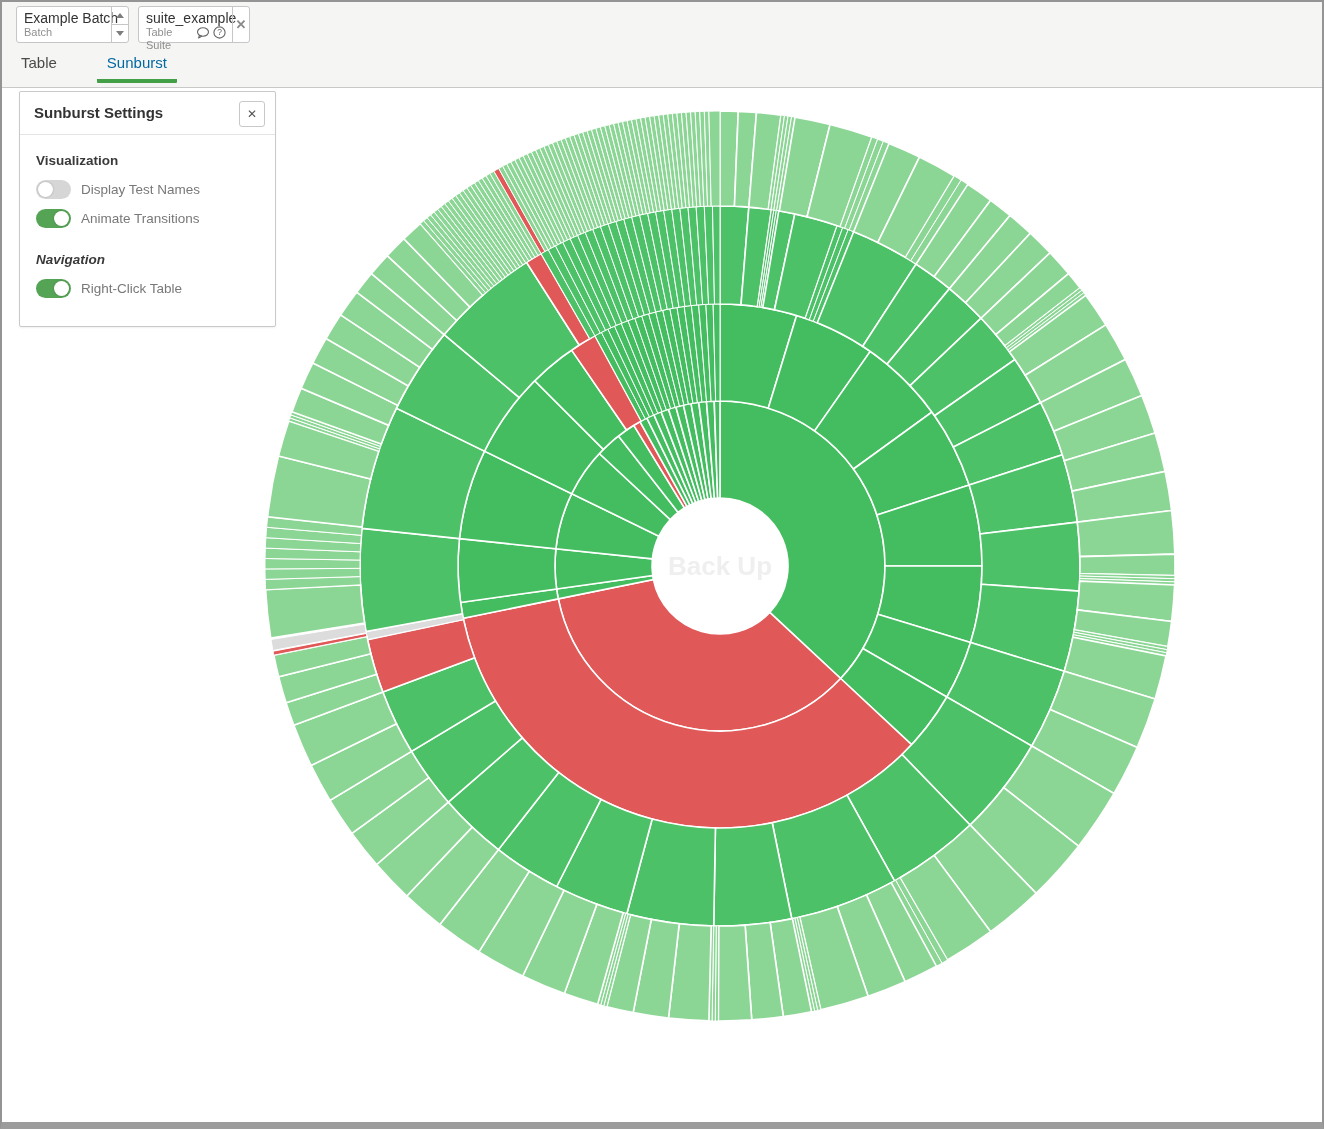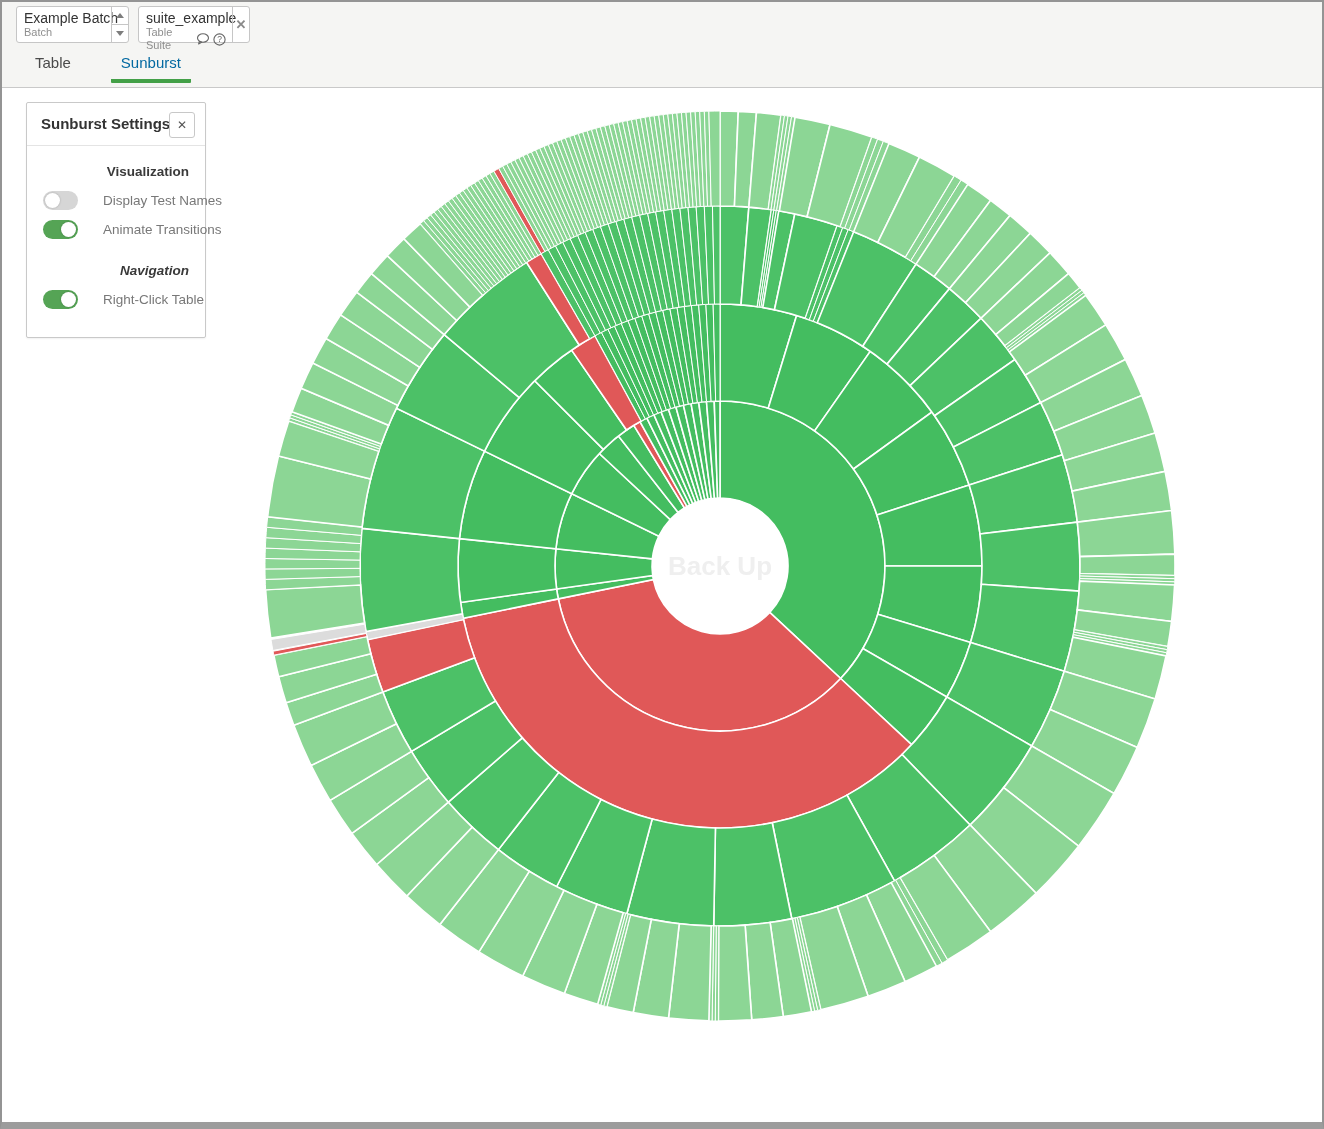--- a/index.html
+++ b/index.html
@@ -9,43 +9,43 @@
     position:relative;width:1324px;height:1129px;overflow:hidden;
     border-left:2px solid #949494;border-right:2px solid #949494;
     border-top:2px solid #949494;border-bottom:7px solid #9c9c9c;
     background:#ffffff;
   }
   
   .header{position:absolute;left:0;top:0;right:0;height:86px;background:#f5f5f3;border-bottom:1px solid #c9c9c9;}
   .card{position:absolute;top:4px;height:37px;background:#fff;border:1px solid #c6c6c6;border-radius:3px;display:flex;}
   .card-main{padding:3px 6px 2px 7px;min-width:0;}
   .card-title{font-size:14px;color:#333;line-height:16px;white-space:nowrap;}
-  .card-sub{font-size:11px;color:#8f8f8f;line-height:13px;display:flex;align-items:center;gap:4px;}
+  .card-sub{font-size:11px;color:#8f8f8f;line-height:13px;display:flex;align-items:flex-start;gap:4px;}
   .card-side{width:17px;border-left:1px solid #c6c6c6;display:flex;flex-direction:column;}
   .spin-btn{flex:1;display:flex;align-items:center;justify-content:center;cursor:pointer;}
   .spin-btn:first-child{border-bottom:1px solid #c6c6c6;}
   .tri-up{width:0;height:0;border-left:4px solid transparent;border-right:4px solid transparent;border-bottom:5px solid #7d7d7d;}
   .tri-down{width:0;height:0;border-left:4px solid transparent;border-right:4px solid transparent;border-top:5px solid #7d7d7d;}
   .close-col{width:17px;border-left:1px solid #c6c6c6;display:flex;align-items:center;justify-content:center;color:#8a8a8a;font-size:13px;font-weight:bold;cursor:pointer;}
   .mini-icons{display:inline-flex;gap:3px;align-items:center;}
   
-  .tabs{position:absolute;left:23px;top:48px;display:flex;gap:30px;}
+  .tabs{position:absolute;left:9px;top:48px;display:flex;gap:30px;}
   .tab{font-size:15px;color:#4a4a4a;padding:4px 10px 8px 10px;cursor:pointer;}
   .tab.active{color:#0369a1;border-bottom:4px solid #43a047;border-radius:0 0 1px 1px;}
   
   .content{position:absolute;left:0;top:87px;right:0;bottom:0;background:#fff;}
   
-  .panel{position:absolute;left:17px;top:13px;width:180px;background:#fff;border:1px solid #c9c9c9;border-radius:2px;box-shadow:0 1px 2px rgba(0,0,0,0.06);z-index:5;margin-left:7px;}
+  .panel{position:absolute;left:17px;top:2px;width:257px;background:#fff;border:1px solid #c9c9c9;border-radius:2px;box-shadow:0 1px 2px rgba(0,0,0,0.06);z-index:5;}
   .panel-head{position:relative;padding:12px 14px;border-bottom:1px solid #e4e4e4;}
   .panel-title{font-size:15px;font-weight:bold;color:#333;}
   .panel-close{position:absolute;right:10px;top:9px;width:26px;height:26px;border:1px solid #c8c8c8;border-radius:3px;display:flex;align-items:center;justify-content:center;font-size:12px;color:#555;cursor:pointer;background:#fff;}
-  .panel-body{padding:14px 16px 18px 16px;text-align:right;}
+  .panel-body{padding:14px 16px 18px 16px;}
   .section-title{font-size:13.5px;font-weight:bold;color:#3a3a3a;margin:4px 0 12px 0;}
   .section-title.second{margin-top:24px;font-style:italic;}
-  .toggle-row{display:flex;align-items:center;gap:25px;margin:10px 0;}
+  .toggle-row{display:flex;align-items:center;gap:10px;margin:10px 0;}
   .toggle{position:relative;width:35px;height:19px;border-radius:10px;background:#d6d6d6;flex:0 0 auto;cursor:pointer;}
   .toggle .knob{position:absolute;top:2px;left:2px;width:15px;height:15px;border-radius:50%;background:#fff;box-shadow:0 0 2px rgba(0,0,0,0.25);}
   .toggle.on{background:#55a455;}
   .toggle.on .knob{left:auto;right:2px;}
   .toggle-label{font-size:13.5px;color:#787878;white-space:nowrap;}
   
   svg{display:block;}
   .backup-label{font-size:26px;font-weight:600;fill:#efefef;}
 </style>
 </head>

